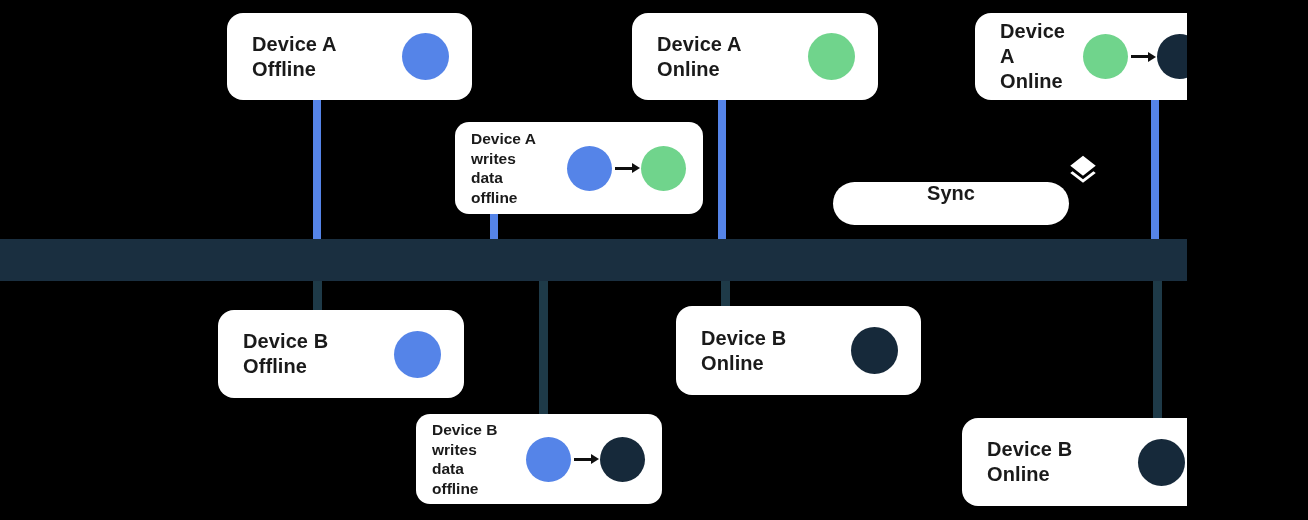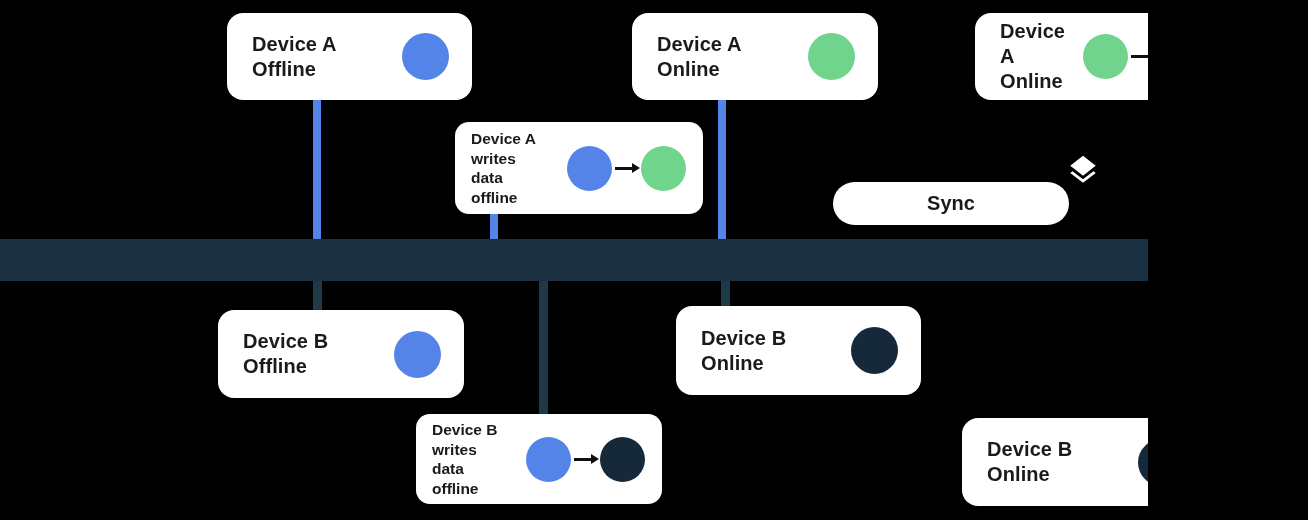--- a/index.html
+++ b/index.html
@@ -3,20 +3,21 @@
 <meta charset="utf-8">
 <style>
   html, body { margin: 0; padding: 0; background: #000; }
   .stage {
     position: relative;
     width: 1148px;
     height: 520px;
     overflow: hidden;
     background: var(--background, #000);
     font-family: "Liberation Sans", "DejaVu Sans", sans-serif;
+    padding-left: 39px;
   }
 
   
   .timeline-bar {
     position: absolute;
     left: 0; top: 239px;
     width: 1284px; height: 42px;
     background: var(--timeline, #1A2F40);
     z-index: 2;
   }
@@ -77,21 +78,21 @@
   }
 
   
   .sync-pill {
     position: absolute;
     left: 833px; top: 182px;
     width: 236px; height: 43px;
     background: var(--card, #fff);
     border-radius: 22px;
     display: flex;
-    align-items: center;
+    align-items: flex-start;
     justify-content: center;
     font-size: 20px;
     font-weight: bold;
     color: var(--text, #1a1a1a);
     z-index: 3;
   }
 
   .layers-icon {
     position: absolute;
     left: 1066px; top: 150px;

